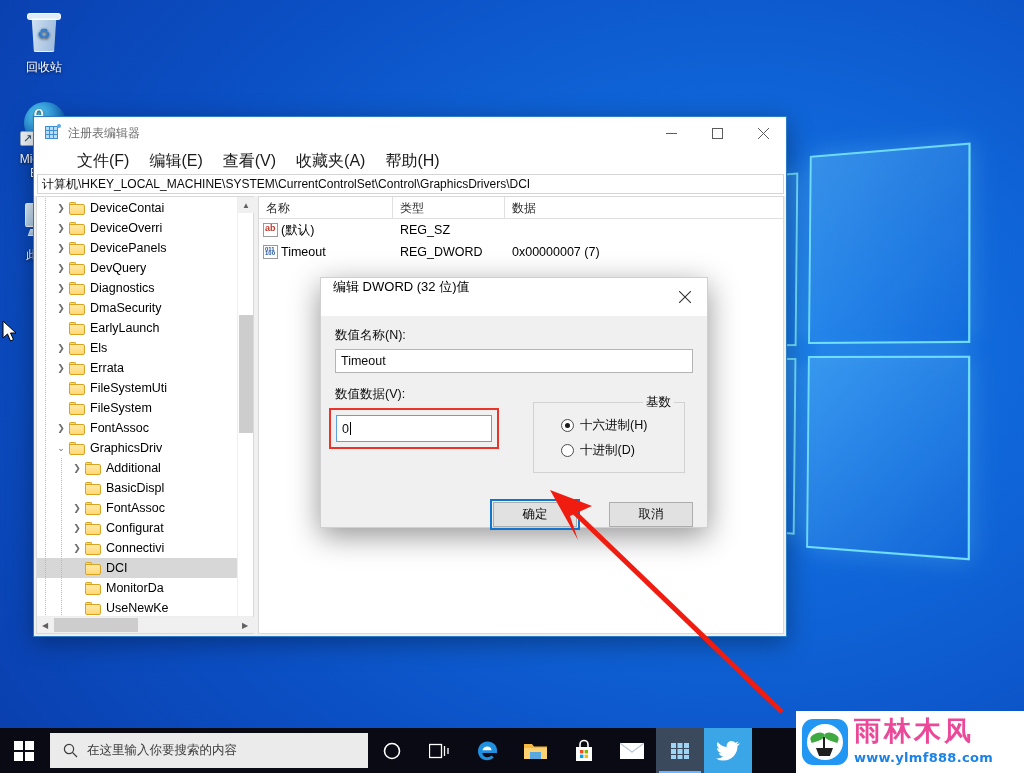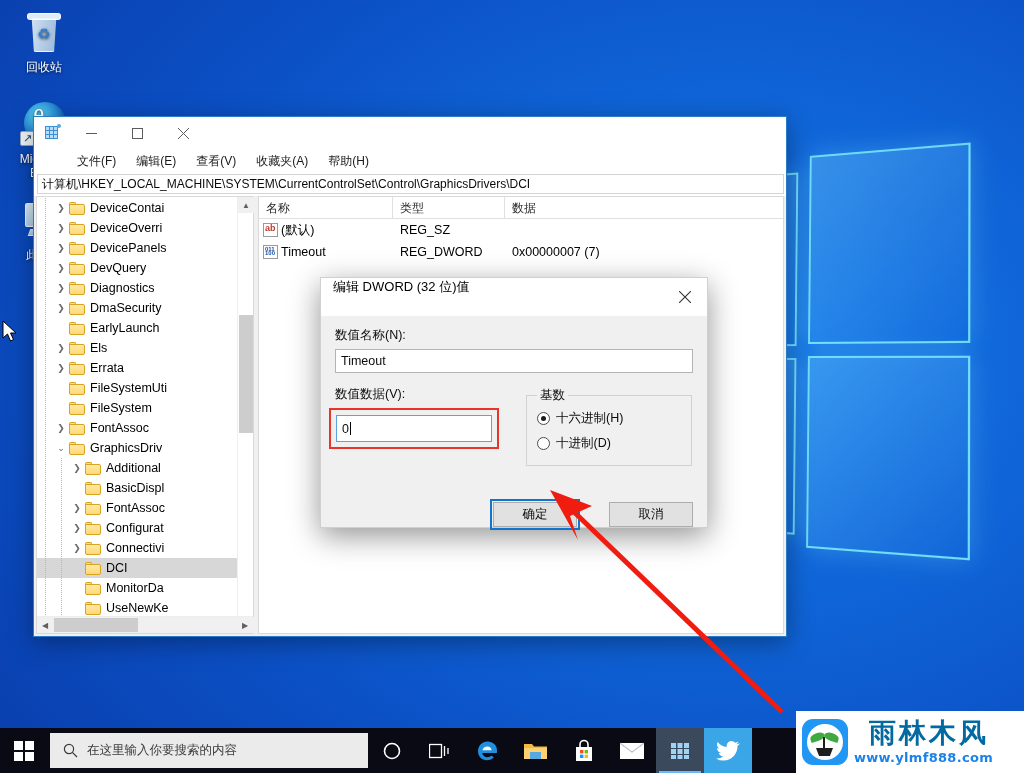--- a/index.html
+++ b/index.html
@@ -159,21 +159,21 @@
   }
   .wbtn svg { display: block; }
 
   .menubar {
     height: 25px; background: #fff;
     display: flex; align-items: center;
     padding-left: 34px; gap: 2px;
     flex: none;
   }
   .menuitem {
-    font-size: 12px; color: #1a1a1a;
+    font-size: 16px; color: #1a1a1a;
     padding: 3px 9px; white-space: nowrap;
   }
 
   .addrbar {
     height: 22px; background: #fff;
     padding: 0 2px 0 3px;
     flex: none;
   }
   .addrbox {
     height: 20px; border: 1px solid #d4d4d4;
@@ -345,21 +345,21 @@
   }
   .redbox .txtinput {
     border: 1px solid #5ba3d9; height: 27px;
   }
   .caret {
     display: inline-block; width: 1px; height: 13px;
     background: #000; vertical-align: -2px; margin-left: 1px;
   }
   .col-base { flex: 1; margin-left: 18px; }
   fieldset.base {
-    border: 1px solid #d2d2d2; margin: 1px; padding: 2px 10px 9px 10px;
+    border: 1px solid #d2d2d2; margin: 8px; padding: 2px 10px 9px 27px; text-align: right;
   }
   fieldset.base legend { font-size: 12.5px; color: #0b0b0b; padding: 0 3px; }
   .radio-row { display: flex; align-items: center; height: 25px; font-size: 12.5px; color: #0b0b0b; }
   .radio {
     width: 13px; height: 13px; border-radius: 50%;
     border: 1px solid #4c4c4c; background: #fff;
     margin-right: 6px; flex: none; position: relative;
   }
   .radio.on::after {
     content: ""; position: absolute; left: 3px; top: 3px;
@@ -443,24 +443,23 @@
   .wm-logo .leafR { left: 17px; top: 9px; transform: rotate(18deg) scaleX(-1); border-radius: 50% 50% 50% 0; }
   .wm-logo .stem {
     position: absolute; left: 16px; top: 13px; width: 2px; height: 12px; background: #1f1f1f;
   }
   .wm-logo .pot {
     position: absolute; left: 9px; top: 24px; width: 17px; height: 8px;
     background: #1f1f1f; clip-path: polygon(0 0, 100% 0, 82% 100%, 18% 100%);
   }
   .wm-txt { margin-left: 6px; }
   .wm-cn {
-    font-size: 27px; color: #0369a1; font-weight: bold;
+    font-size: 27px; color: #ec4899; font-weight: bold;
     letter-spacing: 3px; line-height: 30px;
-    font-family: Liberation Sans, sans-serif;
-    margin-left: 15px;
+    font-family: Liberation Mono, monospace;
   }
   .wm-url {
     font-size: 13px; color: #1b82e8; font-weight: bold;
     letter-spacing: .3px; line-height: 15px;
     font-family: "DejaVu Sans", sans-serif;
   }
 
   
   #cursor { position: absolute; left: 2px; top: 320px; }
 </style>
@@ -512,20 +511,21 @@
             <i></i>
             <i></i>
             <i></i>
             <i></i>
             <i></i>
             <i></i>
             <i></i>
           </span>
         <span class="ai-dot"></span>
       </span>
+      <span class="title">注册表编辑器</span>
       <span class="wbtns">
         <span class="wbtn">
           <svg width="11" height="11" viewBox="0 0 11 11">
               <path d="M0 5.5h11" stroke="currentColor" stroke-width="1"></path>
             </svg>
         </span>
         <span class="wbtn">
           <svg width="11" height="11" viewBox="0 0 11 11">
               <rect x="0.5" y="0.5" width="10" height="10" fill="none" stroke="currentColor"></rect>
             </svg>

